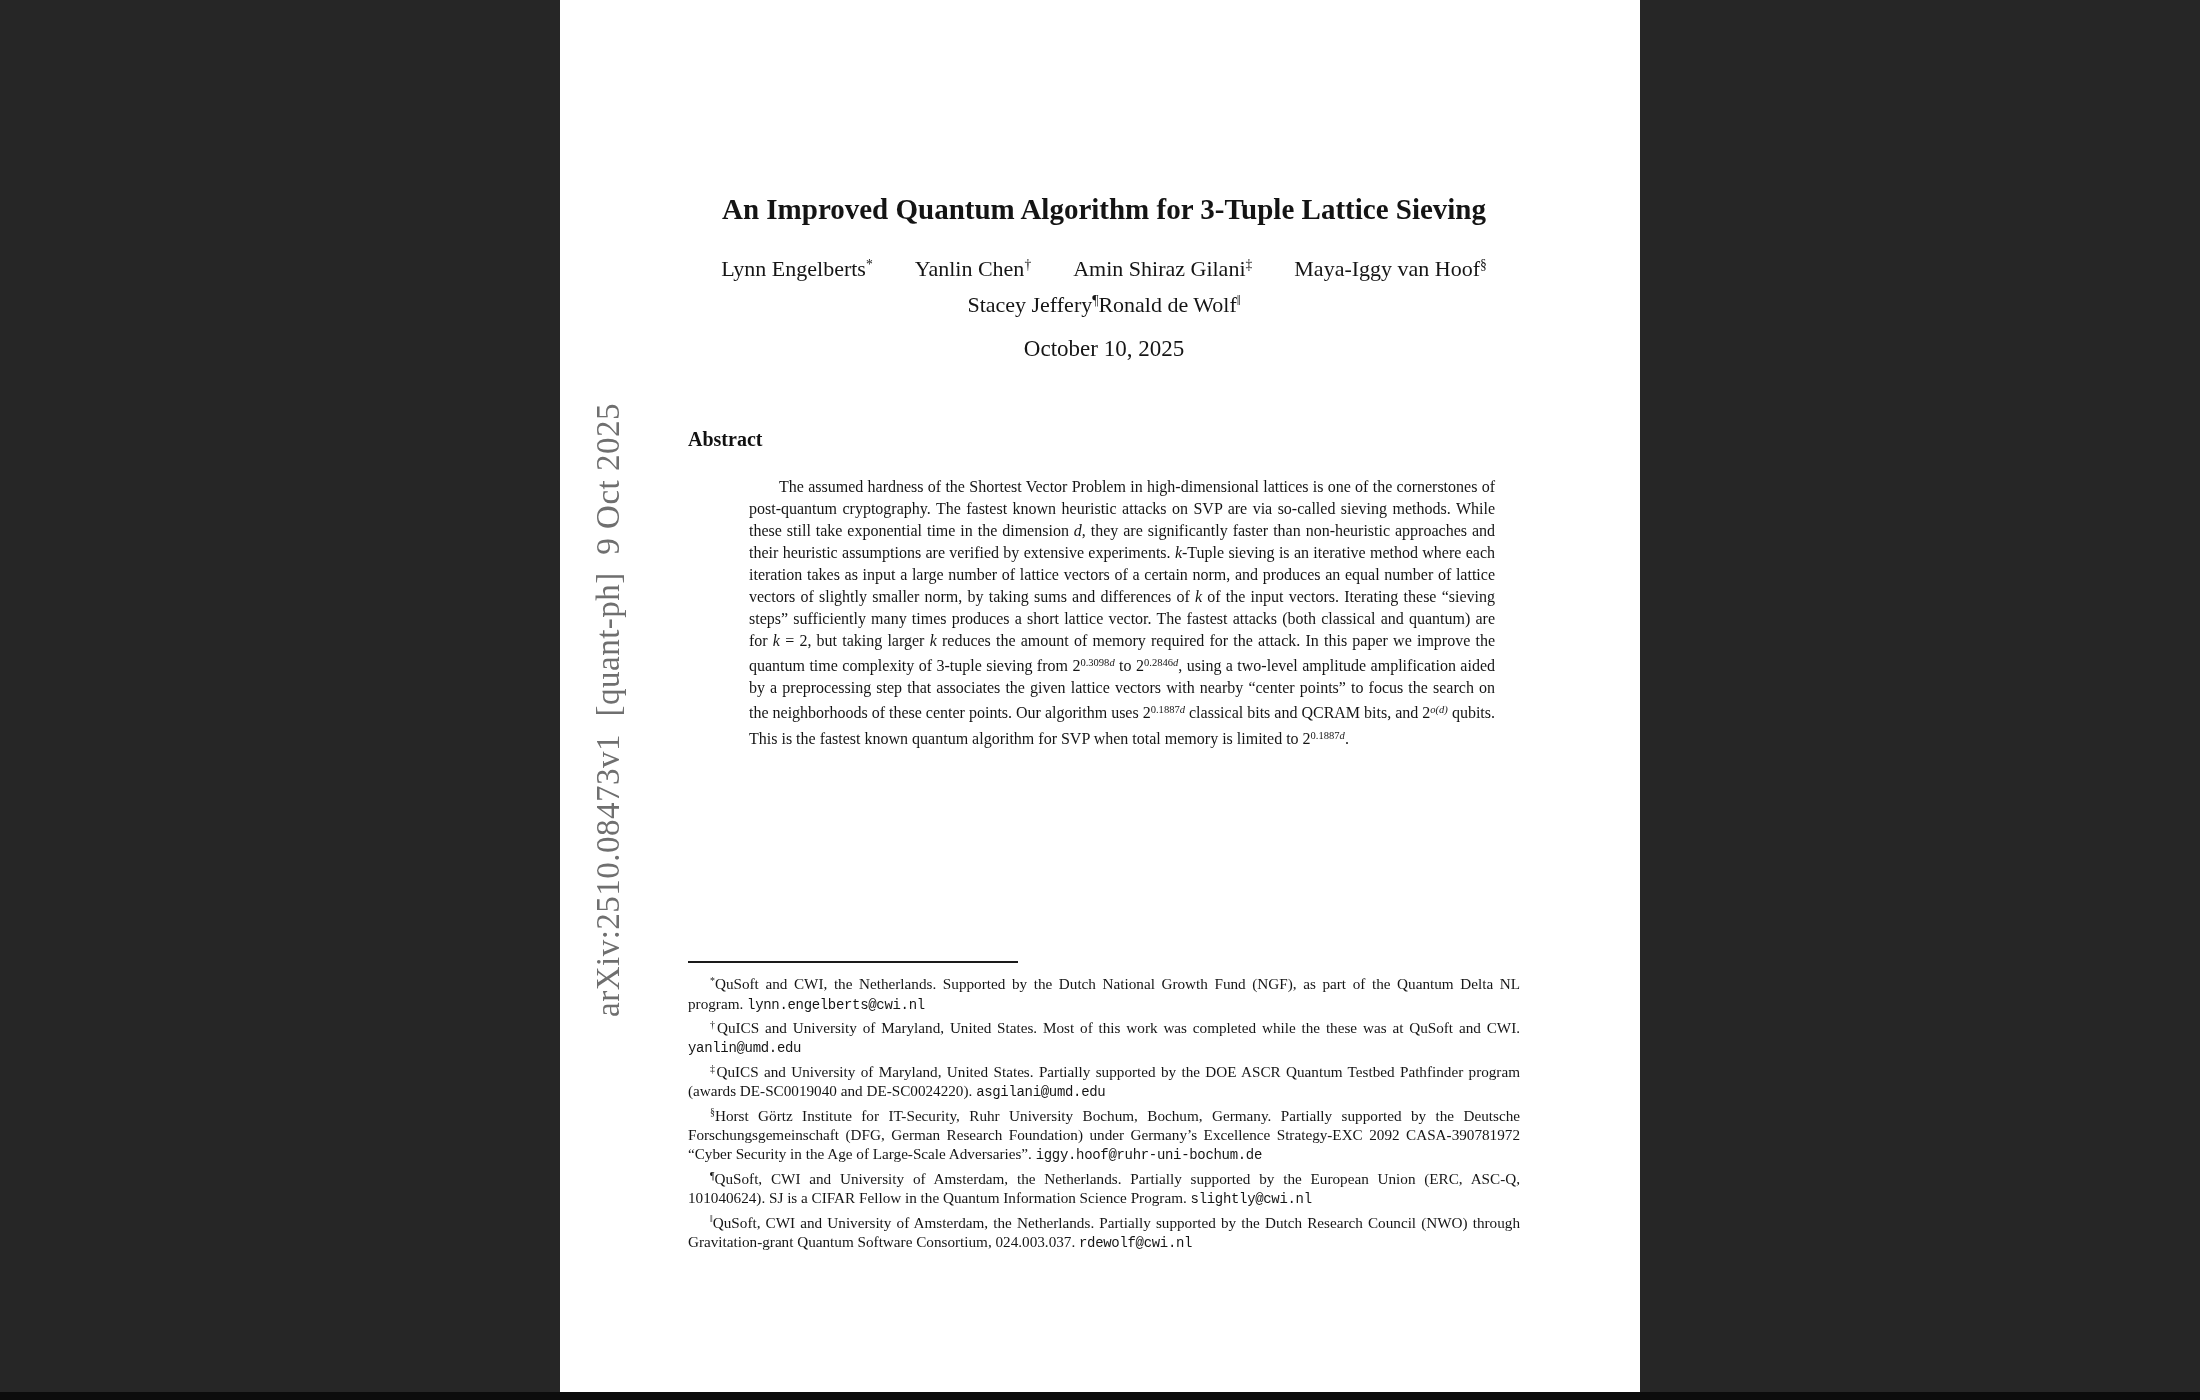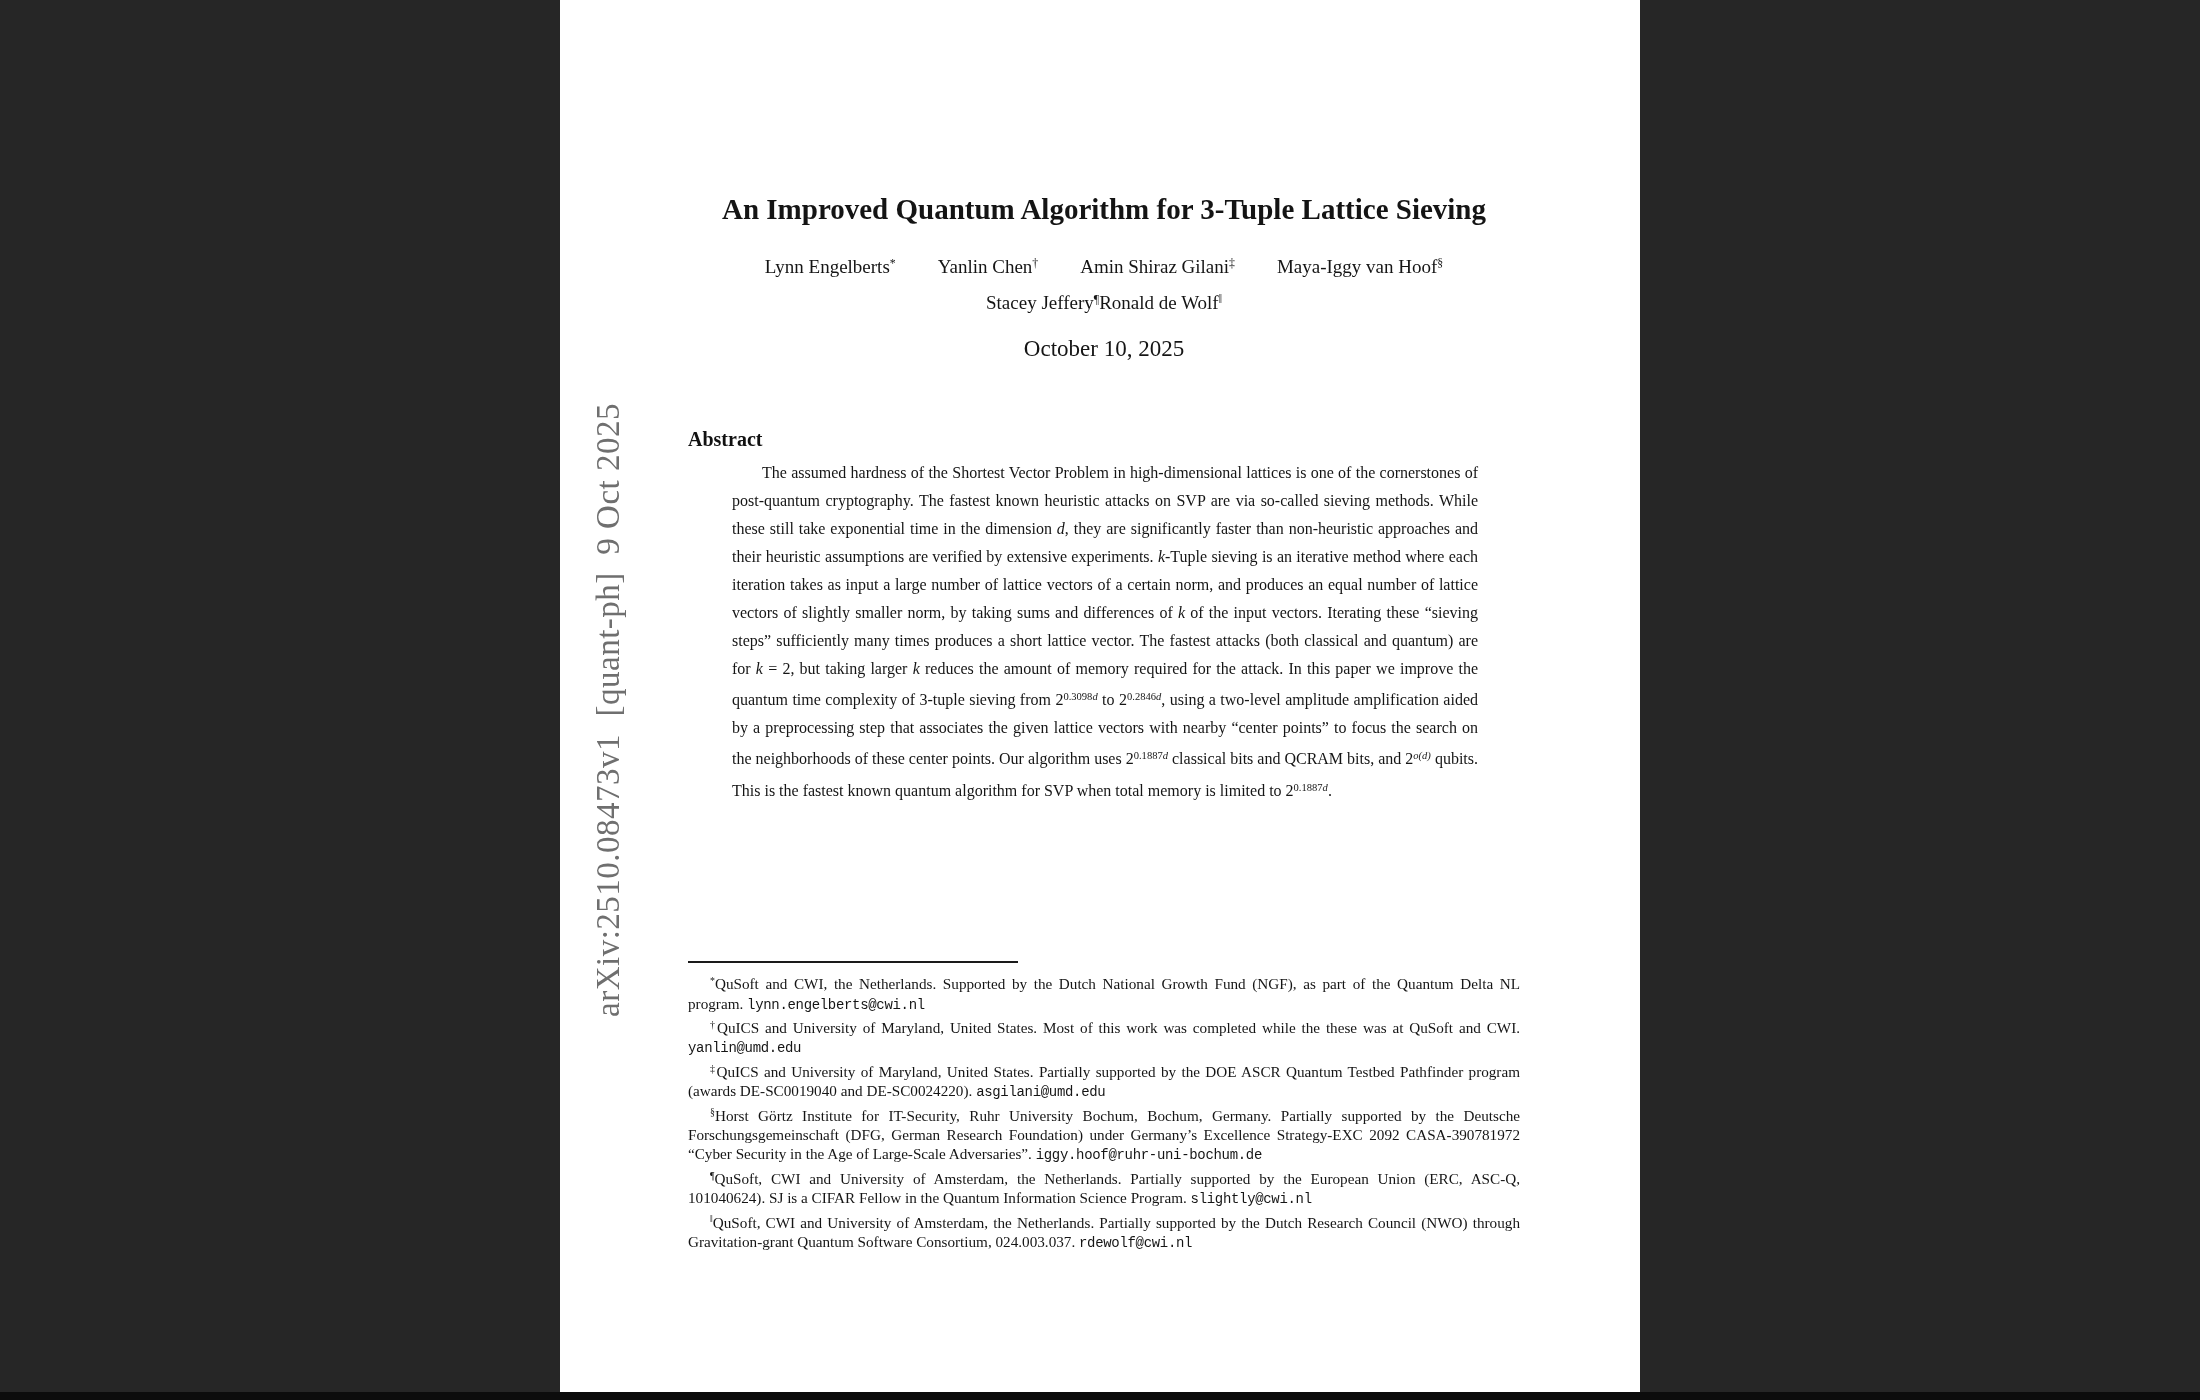--- a/index.html
+++ b/index.html
@@ -44,21 +44,21 @@
     font-weight: bold;
     text-align: center;
     color: #141414;
   }
   .authors-row {
     position: absolute;
     left: 128px;
     width: 832px;
     display: flex;
     justify-content: center;
-    font-size: 19px;
+    font-size: 22px;
   }
   .authors-row-1 { top: 256px; gap: 42px; }
   .authors-row-2 { top: 292px; }
   .author { white-space: nowrap; }
   .author-mark {
     font-size: 0.62em;
     vertical-align: 0.55em;
   }
   .date-line {
     position: absolute;
@@ -73,23 +73,23 @@
     width: 832px;
     text-align: left;
     font-size: 20px;
     font-weight: bold;
     color: #111111;
   }
   .abstract {
     position: absolute;
     left: 172px; top: 459px;
     width: 746px;
-    margin: 0;
+    margin: 17px;
     font-size: 16px;
-    line-height: 28px;
+    line-height: 22px;
     text-align: justify;
     text-indent: 30px;
   }
   .seg-n { }
   .seg-i { font-style: italic; }
   .seg-sup  { font-size: 0.66em; vertical-align: 0.5em; }
   .seg-supi { font-size: 0.66em; vertical-align: 0.5em; font-style: italic; }
   .seg-m {
     font-family: "Liberation Mono", monospace;
     font-size: 0.92em;

